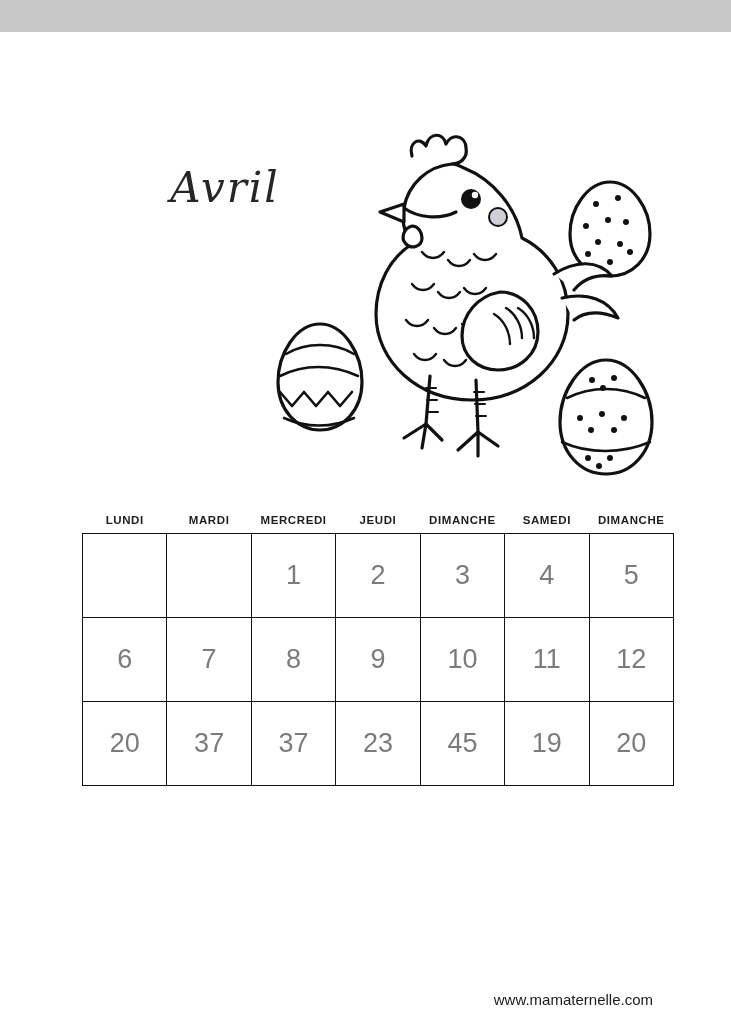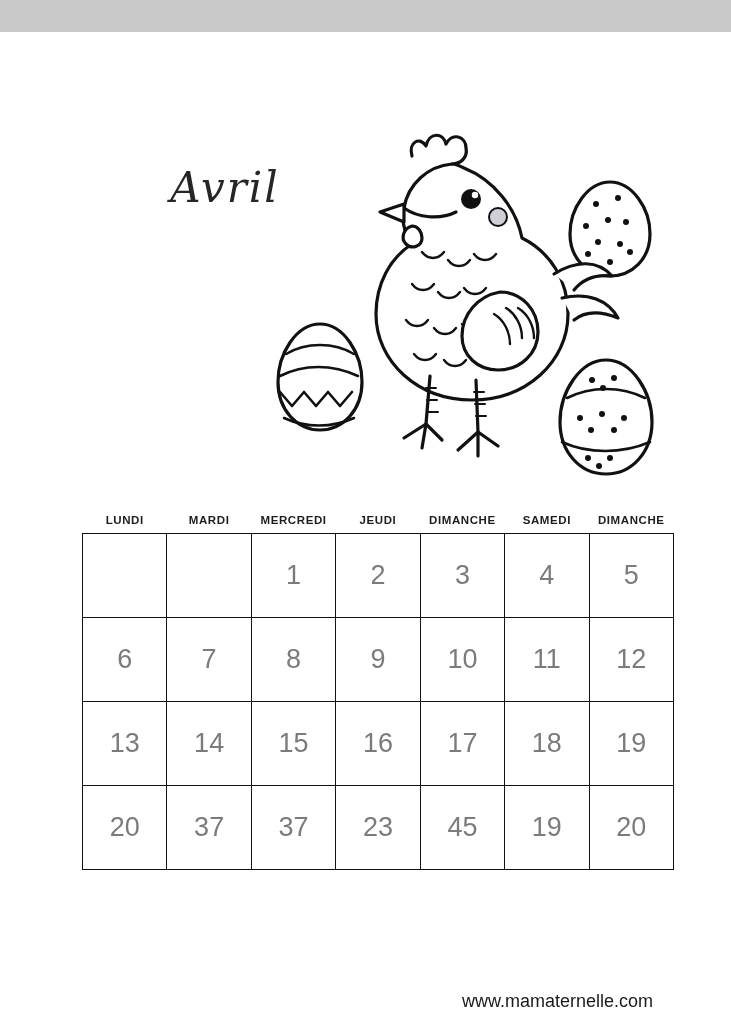--- a/index.html
+++ b/index.html
@@ -112,21 +112,21 @@
     font-style: italic;
     font-weight: bold;
     font-size: 27px;
     color: #29b6dc;
     letter-spacing: 0.5px;
   }
   .site {
     position: absolute;
     right: 78px;
     top: 9px;
-    font-size: 18px;
+    font-size: 15px;
     color: #1b1b1b;
     font-family: "Liberation Sans", sans-serif;
   }
 </style>
 </head>
 <body>
 
 <div class="page">
 
   <div class="header">
@@ -261,29 +261,20 @@
         <tr>
           <td>6</td>
           <td>7</td>
           <td>8</td>
           <td>9</td>
           <td>10</td>
           <td>11</td>
           <td>12</td>
         </tr>
         <tr>
-          <td>13</td>
-          <td>14</td>
-          <td>15</td>
-          <td>16</td>
-          <td>17</td>
-          <td>18</td>
-          <td>19</td>
-        </tr>
-        <tr>
           <td>20</td>
           <td>37</td>
           <td>37</td>
           <td>23</td>
           <td>45</td>
           <td>19</td>
           <td>20</td>
         </tr>
       </tbody>
     </table>

